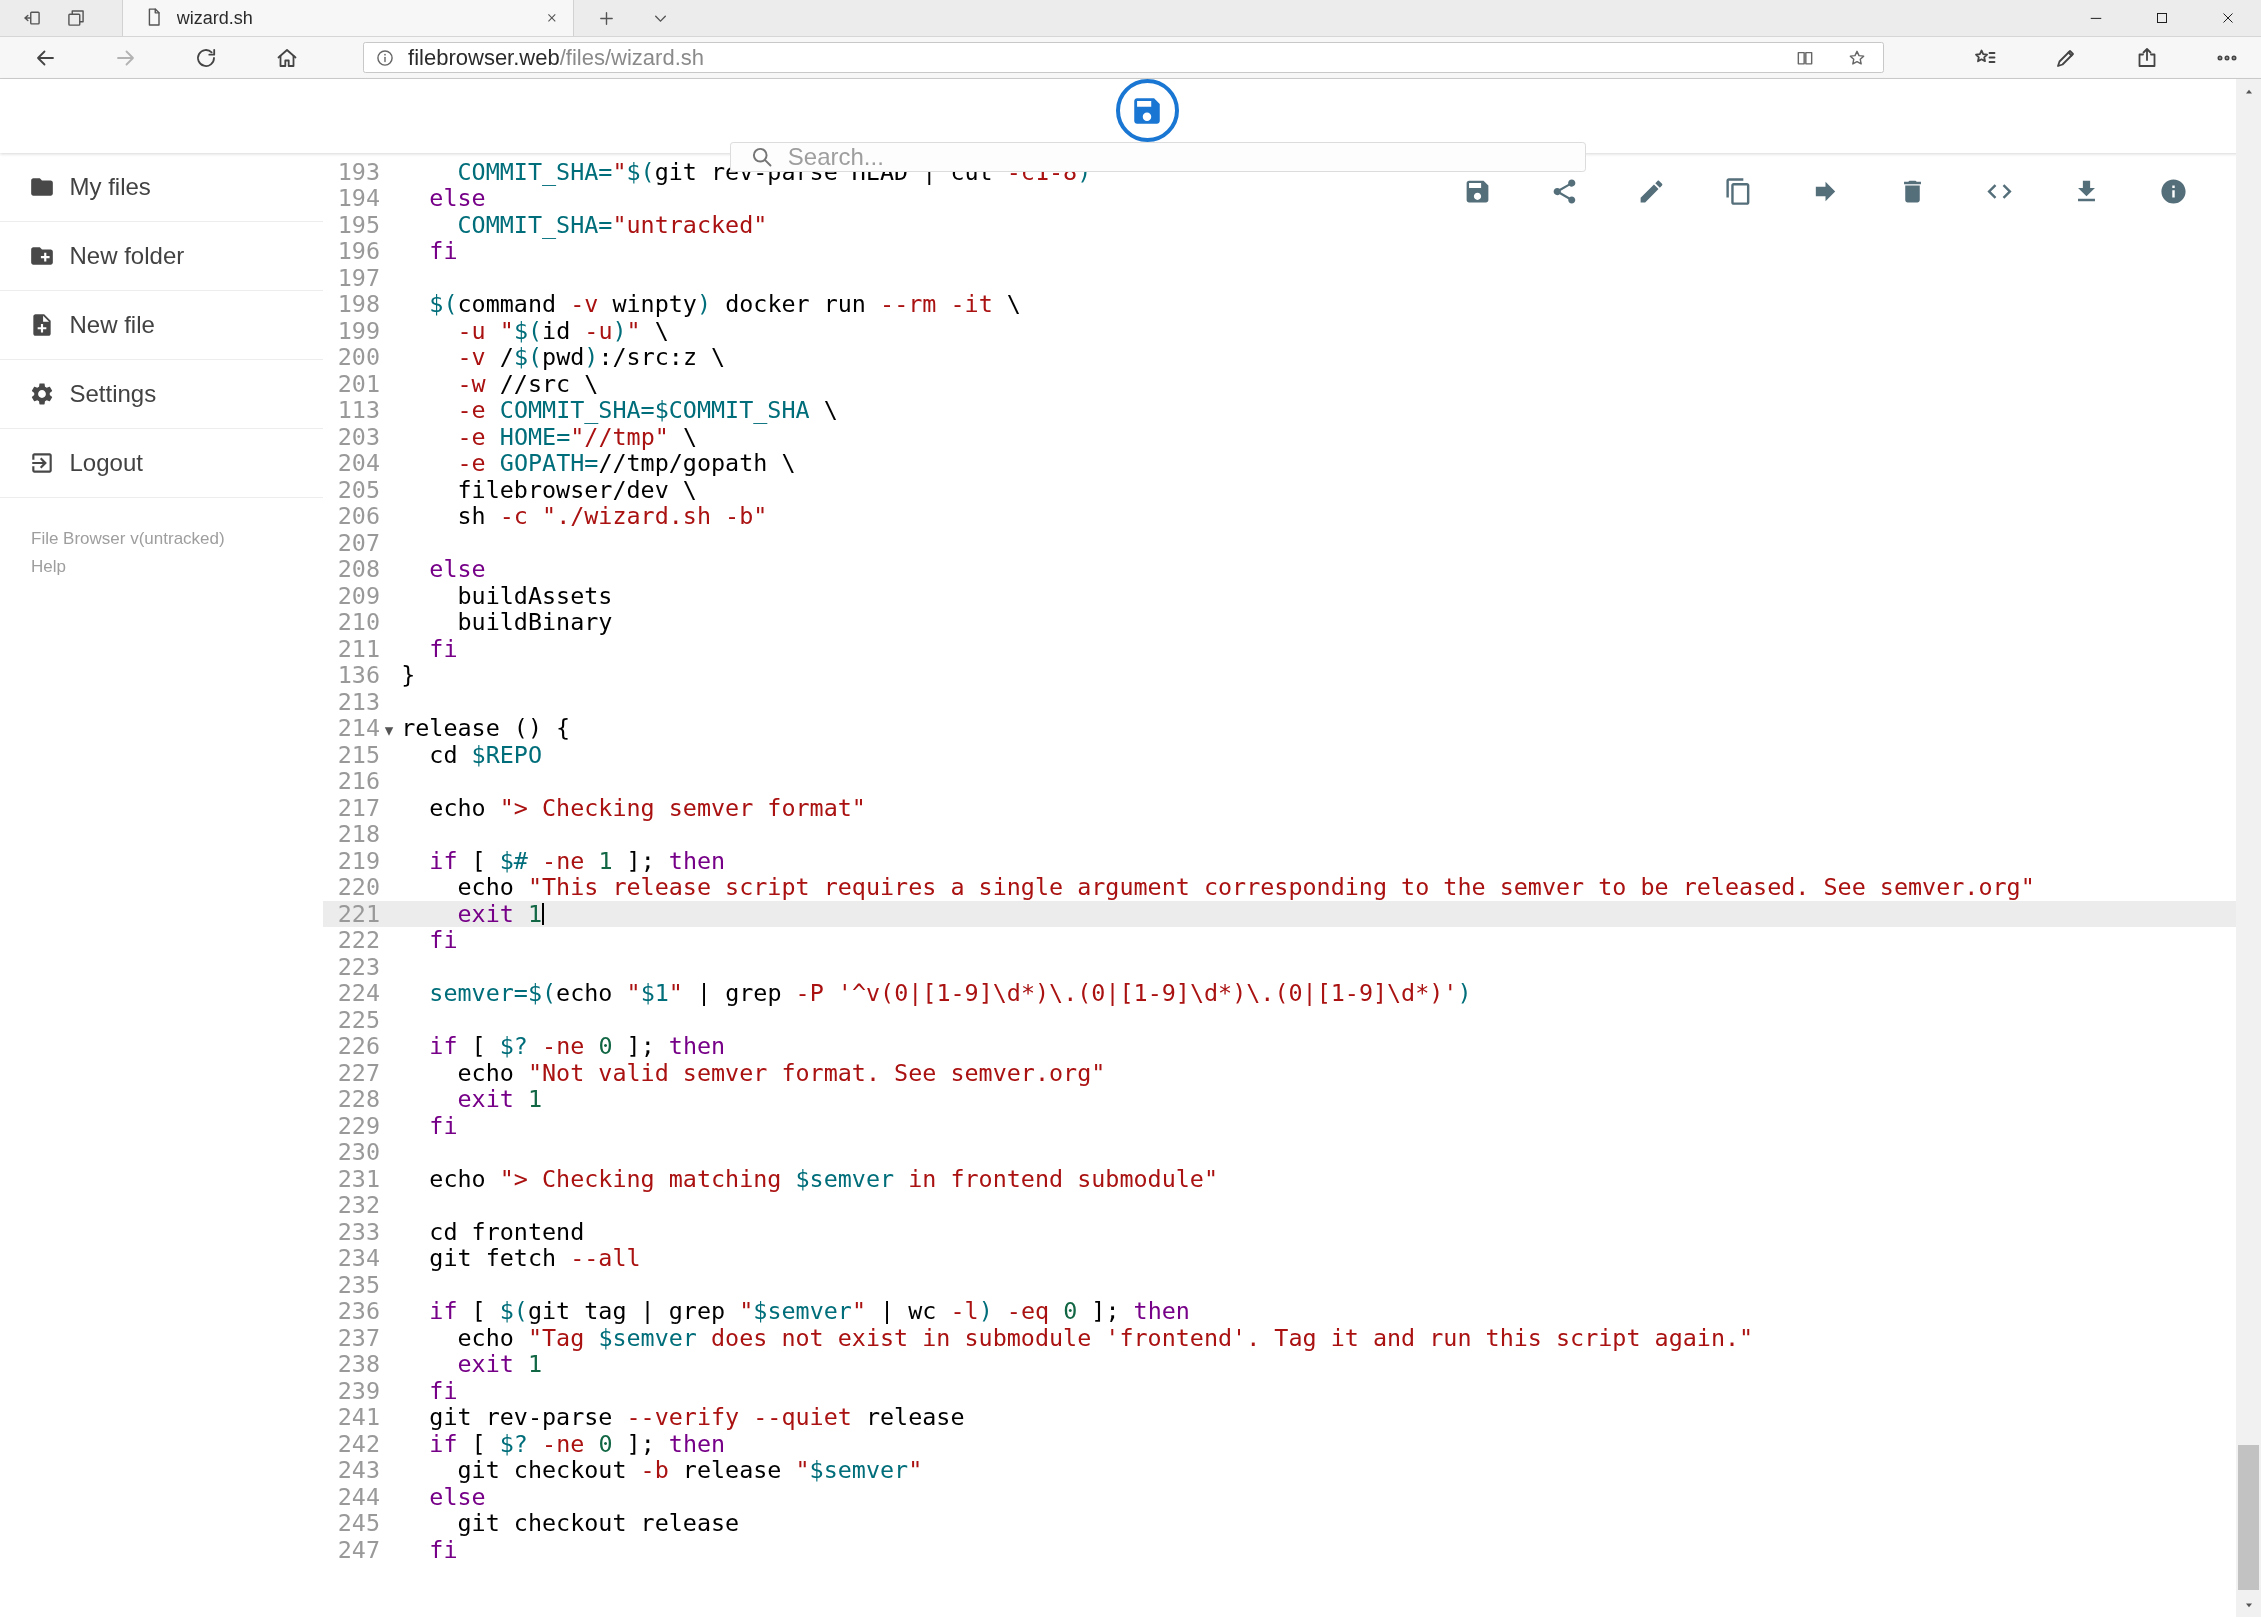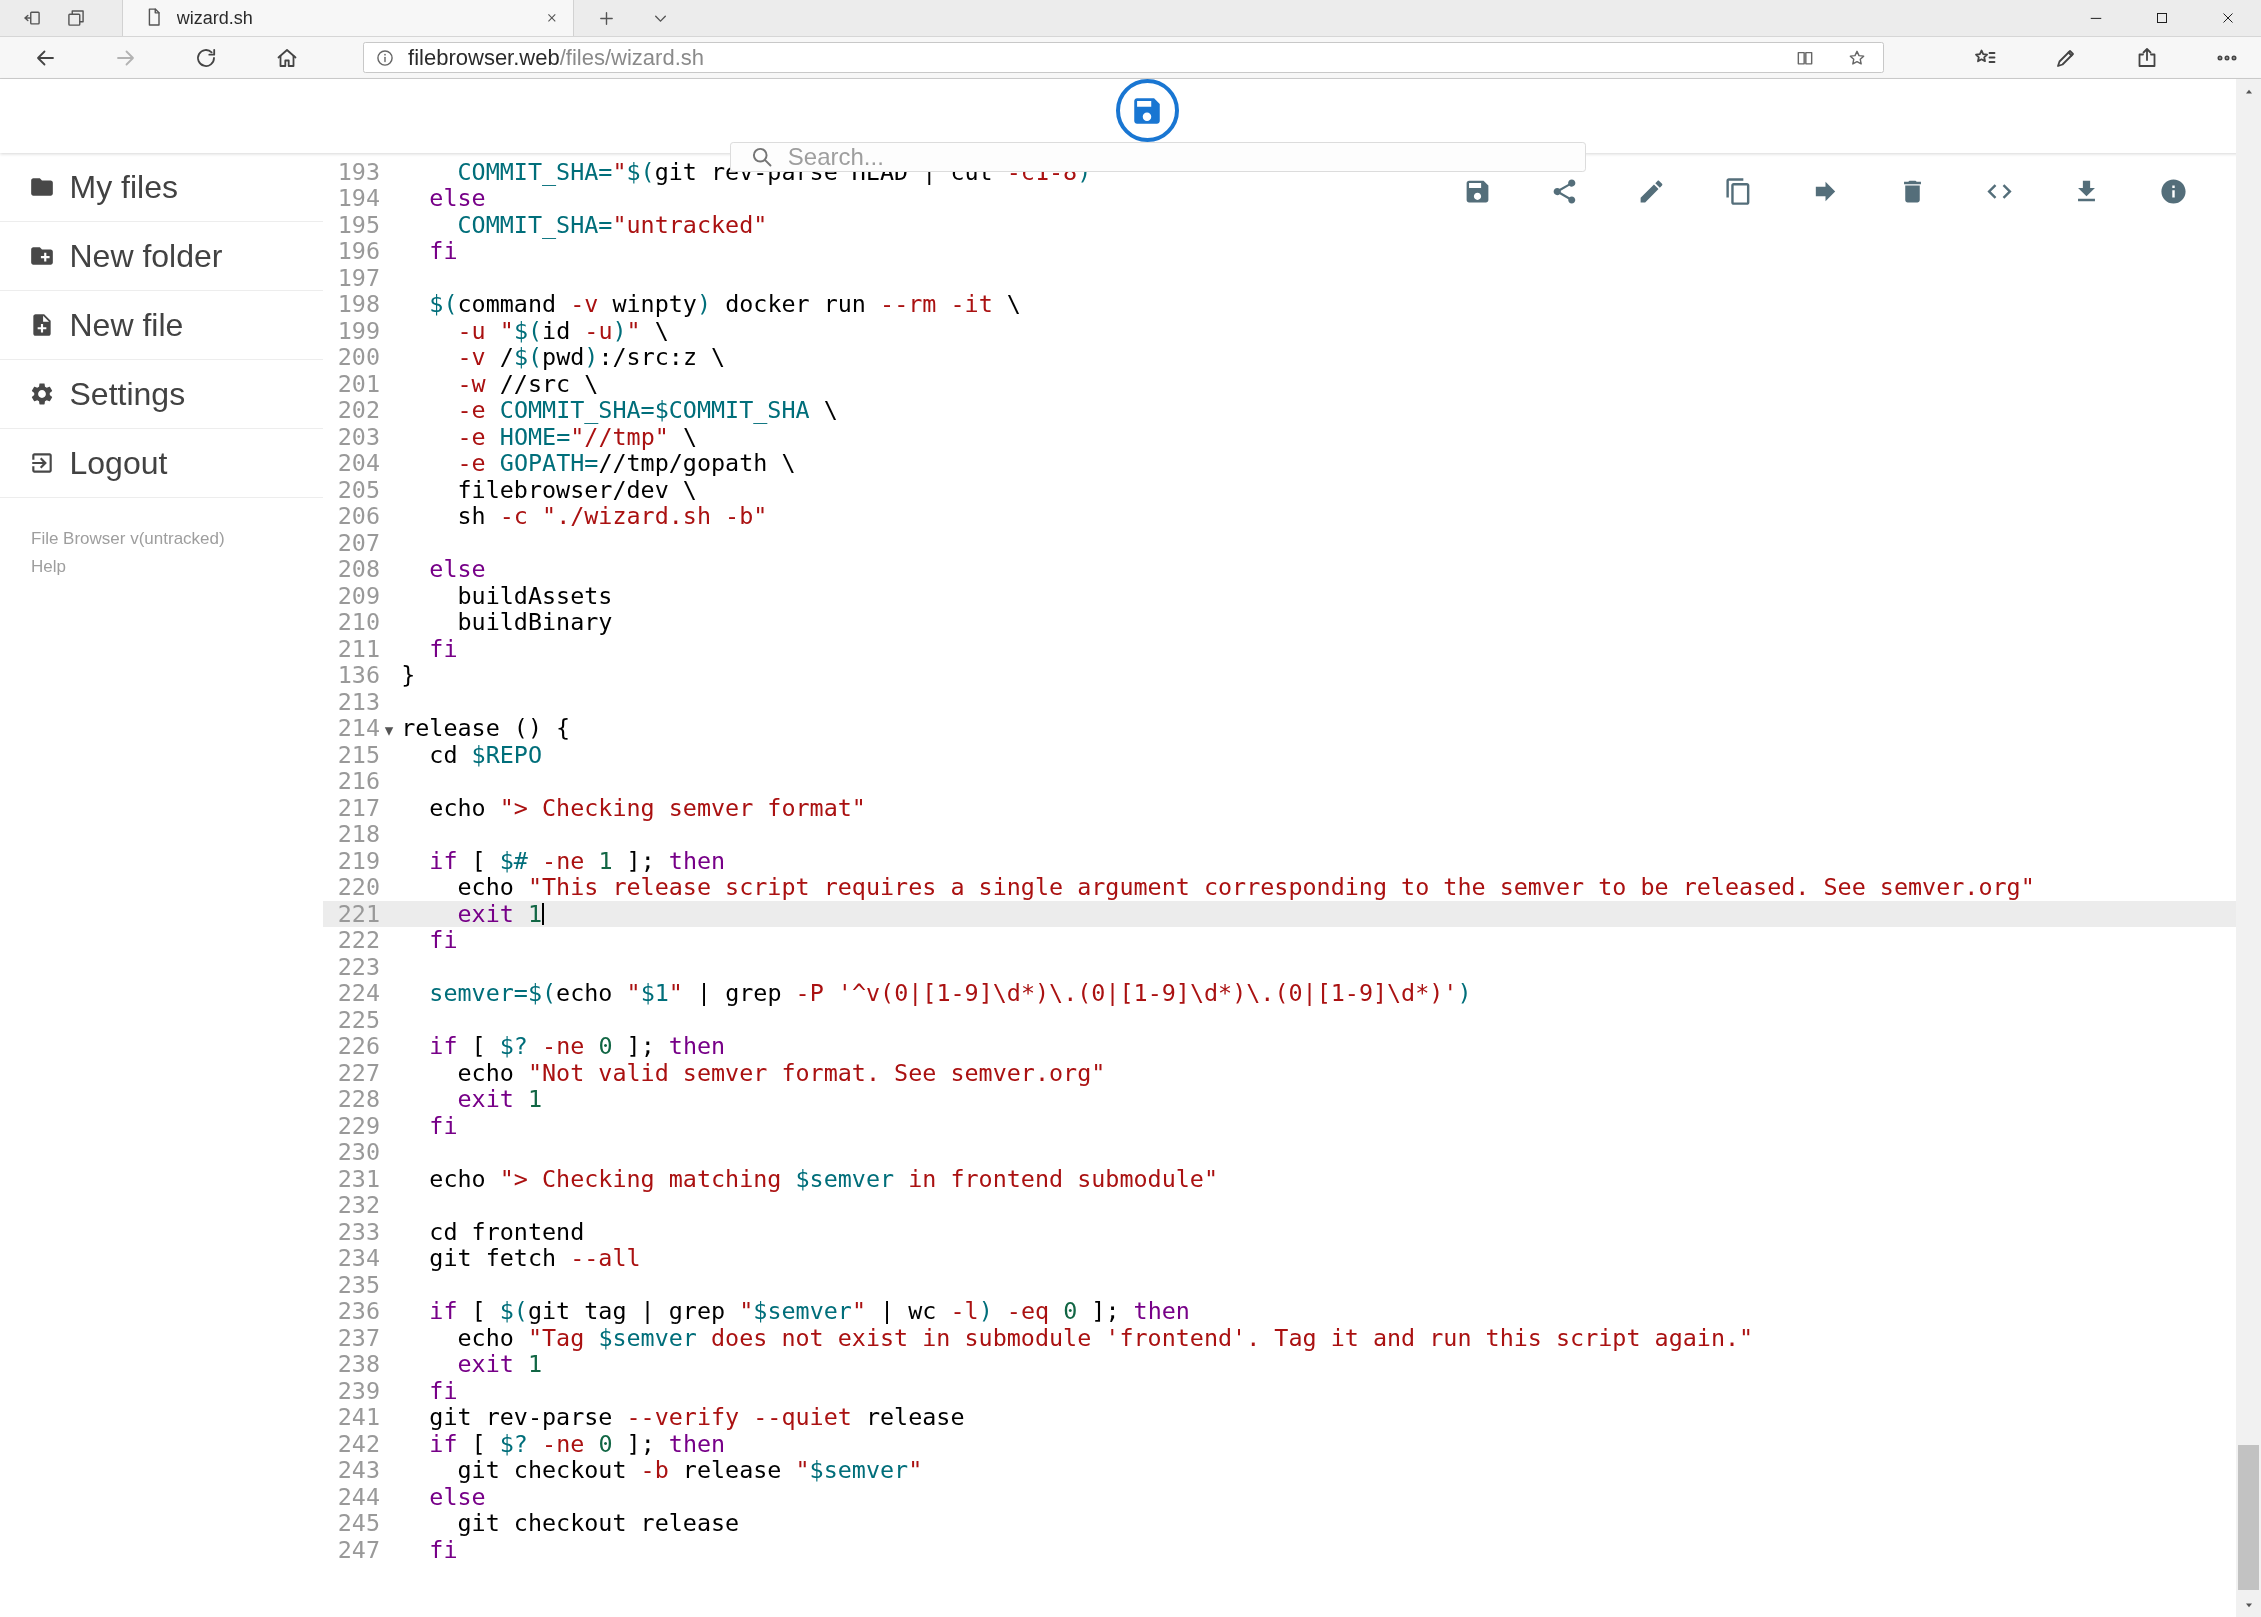--- a/index.html
+++ b/index.html
@@ -76,21 +76,21 @@
               display:flex; align-items:center; justify-content:center; cursor:pointer; }
   .tool-btn svg { width:29px; height:29px; fill:var(--tool-icon); }
 
   .content { display:flex; height:1464px; }
 
   
   .sidebar { width:323px; flex:none; }
   .sb-item { height:69px; display:flex; align-items:center; padding-left:29px;
              border-bottom:0.8px solid #ededed; cursor:pointer; background:#fff; }
   .sb-item svg { width:26px; height:26px; fill:#484848; margin-right:14.5px; flex:none; }
-  .sb-label { font-size:32px; color:#424242; }
+  .sb-label { font-size:24px; color:#424242; }
   .credits { padding:31px 0 0 31px; font-size:17px; color:#9e9e9e; line-height:19.4px; }
   .credits .vline { margin-bottom:9px; }
   .credits a { color:#9e9e9e; text-decoration:none; }
 
   
   .editor { flex:1; padding-top:5.7px; font-family:"DejaVu Sans Mono", monospace;
             font-size:23.4px; color:#000; overflow:hidden; }
   .code-line { display:flex; height:26.5px; line-height:26.5px; white-space:pre; }
   .code-line.active { background:var(--active-line-bg); }
   .gutter { flex:none; display:flex; color:#999; }
@@ -365,21 +365,21 @@
       <div class="editor" id="code-editor">
           <div class="code-line"><span class="gutter"><span class="lnum">193</span><span class="foldcol"></span></span><span class="ctext">    <span class="tk-var">COMMIT_SHA=</span><span class="tk-str">"</span><span class="tk-var">$(</span>git rev-parse HEAD | cut <span class="tk-flag">-c1-8</span><span class="tk-var">)</span><span class="tk-str">"</span></span></div>
           <div class="code-line"><span class="gutter"><span class="lnum">194</span><span class="foldcol"></span></span><span class="ctext">  <span class="tk-kw">else</span></span></div>
           <div class="code-line"><span class="gutter"><span class="lnum">195</span><span class="foldcol"></span></span><span class="ctext">    <span class="tk-var">COMMIT_SHA=</span><span class="tk-str">"</span><span class="tk-str">untracked"</span></span></div>
           <div class="code-line"><span class="gutter"><span class="lnum">196</span><span class="foldcol"></span></span><span class="ctext">  <span class="tk-kw">fi</span></span></div>
           <div class="code-line"><span class="gutter"><span class="lnum">197</span><span class="foldcol"></span></span><span class="ctext"></span></div>
           <div class="code-line"><span class="gutter"><span class="lnum">198</span><span class="foldcol"></span></span><span class="ctext">  <span class="tk-var">$(</span>command <span class="tk-flag">-v</span> winpty<span class="tk-var">)</span> docker run <span class="tk-flag">--rm</span> <span class="tk-flag">-it</span> \</span></div>
           <div class="code-line"><span class="gutter"><span class="lnum">199</span><span class="foldcol"></span></span><span class="ctext">    <span class="tk-flag">-u</span> <span class="tk-str">"</span><span class="tk-var">$(</span>id <span class="tk-flag">-u</span><span class="tk-var">)</span><span class="tk-str">"</span> \</span></div>
           <div class="code-line"><span class="gutter"><span class="lnum">200</span><span class="foldcol"></span></span><span class="ctext">    <span class="tk-flag">-v</span> /<span class="tk-var">$(</span>pwd<span class="tk-var">)</span>:/src:z \</span></div>
           <div class="code-line"><span class="gutter"><span class="lnum">201</span><span class="foldcol"></span></span><span class="ctext">    <span class="tk-flag">-w</span> //src \</span></div>
-          <div class="code-line"><span class="gutter"><span class="lnum">202</span><span class="foldcol"></span></span><span class="ctext">    <span class="tk-flag">-e</span> <span class="tk-var">COMMIT_SHA=</span><span class="tk-var">$COMMIT_SHA</span> \</span></div>
+          <div class="code-line"><span class="gutter"><span class="lnum">113</span><span class="foldcol"></span></span><span class="ctext">    <span class="tk-flag">-e</span> <span class="tk-var">COMMIT_SHA=</span><span class="tk-var">$COMMIT_SHA</span> \</span></div>
           <div class="code-line"><span class="gutter"><span class="lnum">203</span><span class="foldcol"></span></span><span class="ctext">    <span class="tk-flag">-e</span> <span class="tk-var">HOME=</span><span class="tk-str">"</span><span class="tk-str">//tmp"</span> \</span></div>
           <div class="code-line"><span class="gutter"><span class="lnum">204</span><span class="foldcol"></span></span><span class="ctext">    <span class="tk-flag">-e</span> <span class="tk-var">GOPATH=</span>//tmp/gopath \</span></div>
           <div class="code-line"><span class="gutter"><span class="lnum">205</span><span class="foldcol"></span></span><span class="ctext">    filebrowser/dev \</span></div>
           <div class="code-line"><span class="gutter"><span class="lnum">206</span><span class="foldcol"></span></span><span class="ctext">    sh <span class="tk-flag">-c</span> <span class="tk-str">"</span><span class="tk-str">./wizard.sh -b"</span></span></div>
           <div class="code-line"><span class="gutter"><span class="lnum">207</span><span class="foldcol"></span></span><span class="ctext"></span></div>
           <div class="code-line"><span class="gutter"><span class="lnum">208</span><span class="foldcol"></span></span><span class="ctext">  <span class="tk-kw">else</span></span></div>
           <div class="code-line"><span class="gutter"><span class="lnum">209</span><span class="foldcol"></span></span><span class="ctext">    buildAssets</span></div>
           <div class="code-line"><span class="gutter"><span class="lnum">210</span><span class="foldcol"></span></span><span class="ctext">    buildBinary</span></div>
           <div class="code-line"><span class="gutter"><span class="lnum">211</span><span class="foldcol"></span></span><span class="ctext">  <span class="tk-kw">fi</span></span></div>
           <div class="code-line"><span class="gutter"><span class="lnum">136</span><span class="foldcol"></span></span><span class="ctext">}</span></div>

